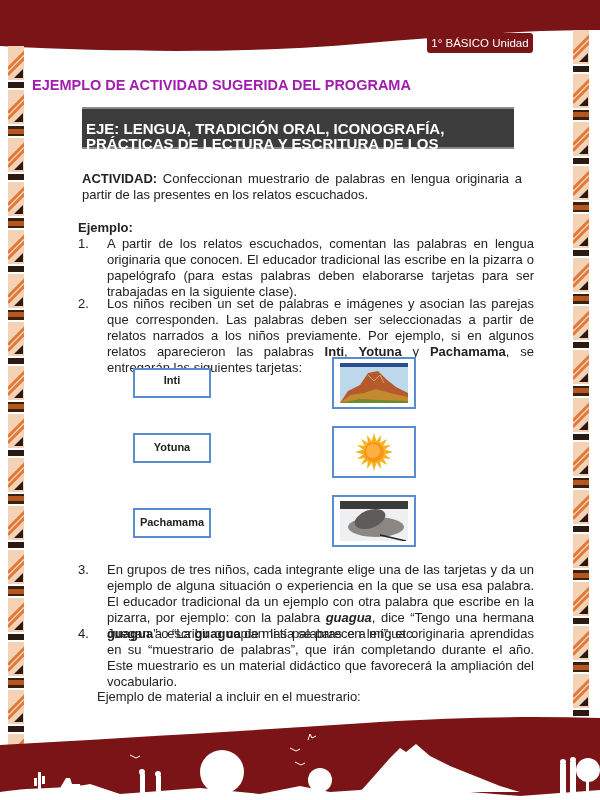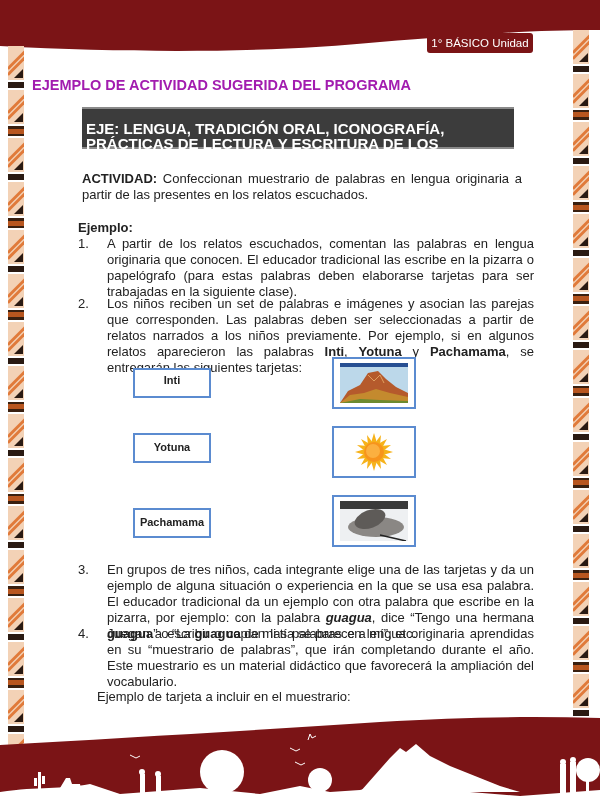--- a/index.html
+++ b/index.html
@@ -316,21 +316,21 @@
 <div class="p item" style="top:562px;">
   <span class="num">3.</span>
   <span class="txt"><span>En grupos de tres niños, cada integrante elige una de las tarjetas y da un ejemplo de alguna situación o experiencia en la que se usa esa palabra. El educador tradicional da un ejemplo con otra palabra que escribe en la pizarra, por ejemplo: con la palabra </span><b><i>guagua</i></b><span>, dice “Tengo una hermana </span><b>guagua</b><span>” o “La </span><b>guagua</b><span> de mi tía se parece a mí”, etc.</span></span>
 </div>
 
 <div class="p item" style="top:626px;">
   <span class="num">4.</span>
   <span class="txt">Juegan a escribir o copian las palabras en lengua originaria aprendidas en su “muestrario de palabras”, que irán completando durante el año. Este muestrario es un material didáctico que favorecerá la ampliación del vocabulario.</span>
 </div>
 
-<div class="p" style="left:97px; top:689px;">Ejemplo de tarjeta a incluir en el muestrario:</div>
+<div class="p" style="left:97px; top:689px;">Ejemplo de material a incluir en el muestrario:</div>
 
 <svg class="bottom-art" viewBox="0 0 600 100" preserveAspectRatio="none">
   <path d="M0 45 C120 38 260 30 380 22 C460 17 530 16 600 18 V100 H0 Z" fill="#7b1416"></path>
   <g fill="#ffffff">
     <path d="M0 100 L0 92 C40 86 60 90 90 84 L120 94 L200 88 L260 94 L300 86 L330 92 L360 90 L400 80 L470 92 L520 96 L600 90 V100 Z"></path>
     <path d="M360 92 L390 58 L400 48 L406 52 L416 44 L430 56 L450 66 L470 74 L500 86 L520 92 Z"></path>
     <circle cx="222" cy="72" r="22"></circle>
     <rect x="220" y="72" width="5" height="24"></rect>
     <circle cx="320" cy="80" r="12"></circle>
     <rect x="318" y="80" width="3" height="14"></rect>

